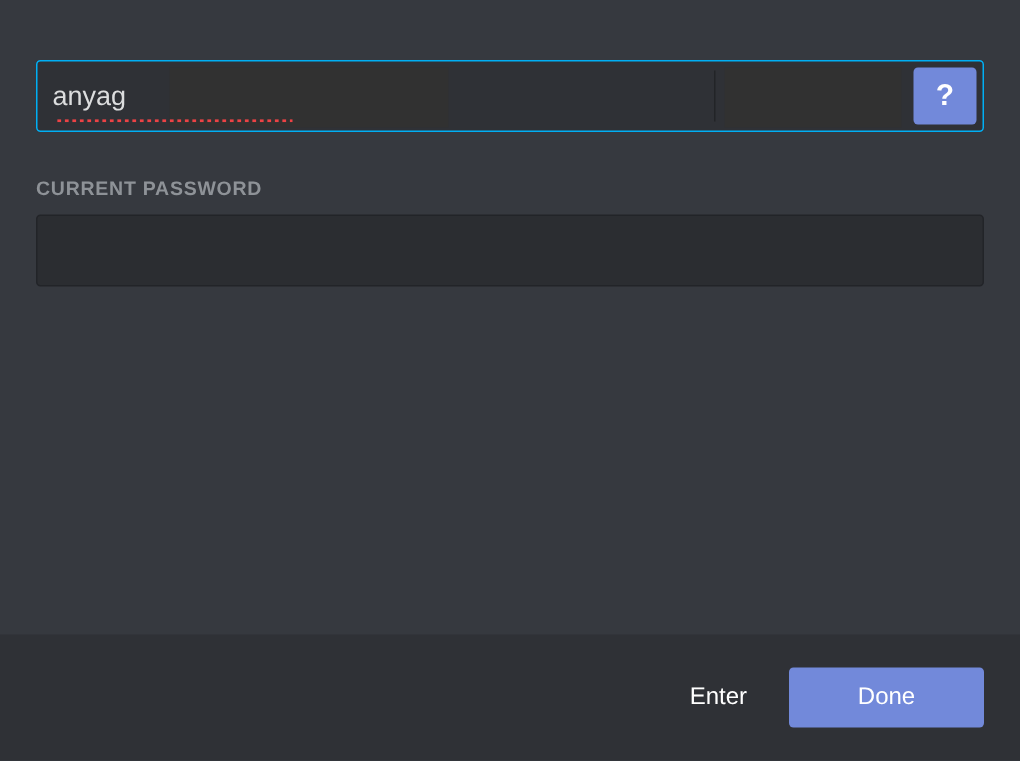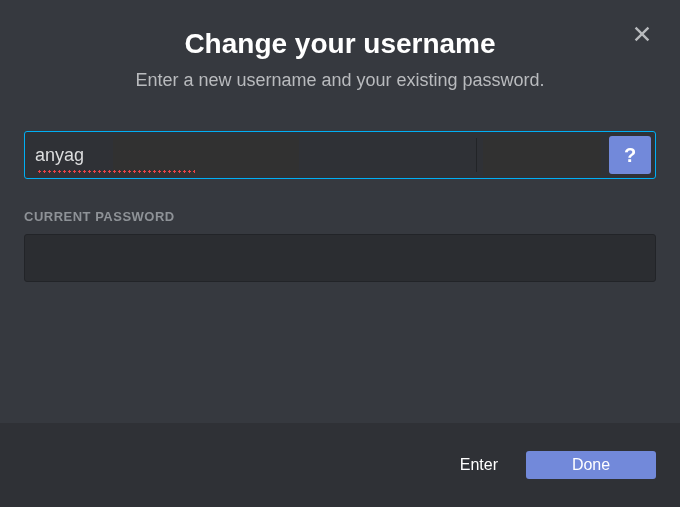--- a/index.html
+++ b/index.html
@@ -168,39 +168,29 @@
       padding: 12px 8px;
     }
     .done-btn {
       background: #7289da;
       border: none;
       color: #ffffff;
       font-size: 16px;
       font-weight: 500;
       cursor: pointer;
       padding: 0 32px;
-      height: 28px;
+      height: 40px;
       border-radius: 3px;
       min-width: 130px;
     }
   </style>
 </head>
 <body>
 
 <div class="modal">
-  <div class="modal-header">
-    <div class="close-btn">
-      <svg viewBox="0 0 24 24" fill="none" stroke="currentColor" stroke-width="2.5">
-        <line x1="5" y1="5" x2="19" y2="19"></line>
-        <line x1="19" y1="5" x2="5" y2="19"></line>
-      </svg>
-    </div>
-    <h1 class="title">Change your username</h1>
-    <p class="subtitle">Enter a new username and your existing password.</p>
-  </div>
 
   <div class="modal-body">
     <div class="username-group">
       <div class="username-input-wrap">
         <span class="username-text">anyag</span>
         <div class="redact-dark r1"></div>
         <div class="spellcheck-dots"></div>
       </div>
       <div class="divider"></div>
       <div class="discriminator-wrap">

